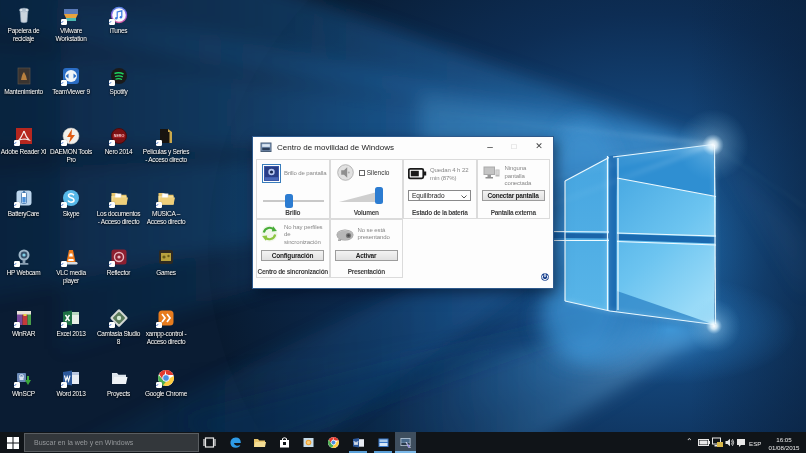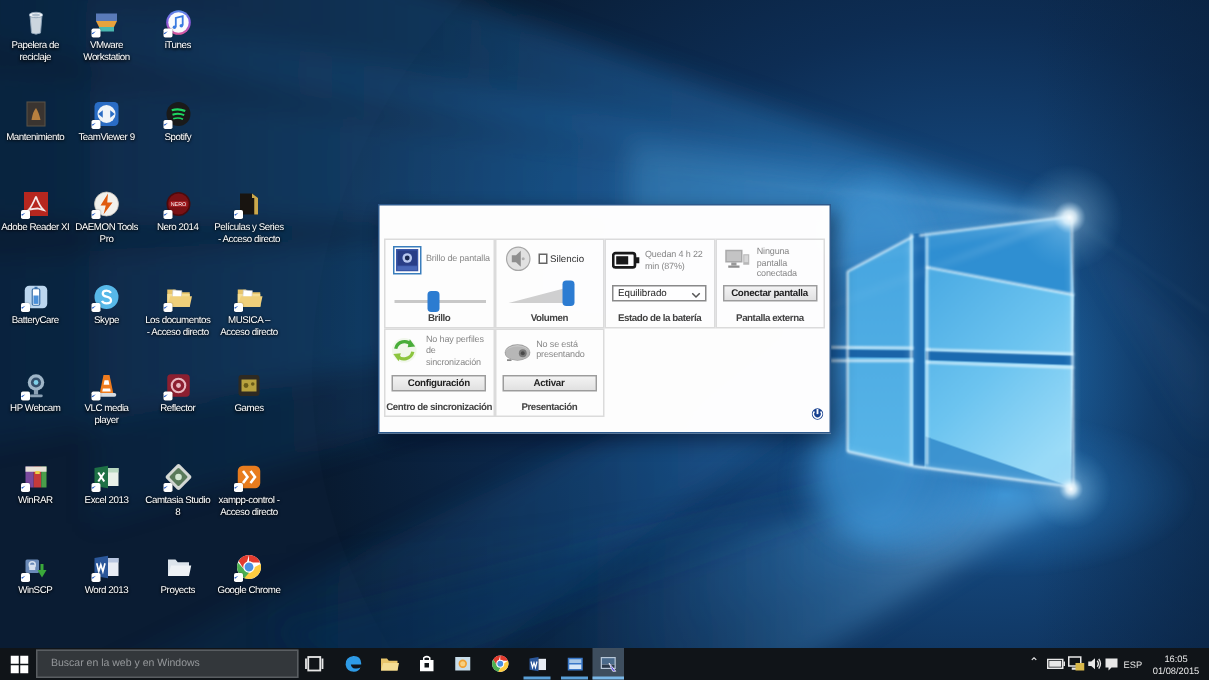--- a/index.html
+++ b/index.html
@@ -463,20 +463,31 @@
           <path d="M17.4,7 A8,8 0 0 1 8,17.7 L13,10 Z" fill="#ffcd40" transform="rotate(8 10 10)"></path>
           <circle cx="10" cy="10" r="3.4" fill="#4a90e2" stroke="#fff" stroke-width="0.9"></circle>
         </svg>
         <span class="sc"></span>
       </div>
       <div class="lbl"><span>Google Chrome</span></div>
     </div>
 </div>
 
 <div id="dlg">
+  <div id="tbar">
+    <svg class="ti" width="13" height="13" viewBox="0 0 13 13">
+        <rect x="1" y="2" width="10" height="8.5" fill="#8aa6c8" stroke="#4a5f78" stroke-width="1"></rect>
+        <rect x="2.2" y="3.2" width="7.6" height="2.6" fill="#dde8f4"></rect>
+        <rect x="2.2" y="6.6" width="7.6" height="2.8" fill="#2c3e58"></rect>
+      </svg>
+    <span class="tt">Centro de movilidad de Windows</span>
+    <span class="wb" style="right:52px; font-size:10px;">–</span>
+    <span class="wb" style="right:28px; color:#c0c0c0; font-size:8px;">□</span>
+    <span class="wb" style="right:3px;">✕</span>
+  </div>
   <div id="grid">
 
     <div class="tile" style="left:0; top:0;">
       <div class="ticon" style="left:5px; top:4px; width:19px; height:19px; border:1px solid #3a7ebd; padding:1px; background:#fff;">
         <svg width="15" height="15" viewBox="0 0 15 15">
             <rect width="15" height="15" fill="#3a57a8"></rect>
             <rect x="1" y="1" width="13" height="10" fill="#2a3f88"></rect>
             <circle cx="7.5" cy="6" r="3.2" fill="#b8c8f0"></circle>
             <circle cx="7.5" cy="6" r="1.6" fill="#1a2850"></circle>
             <rect x="1" y="11.5" width="13" height="2.5" fill="#4a68b8"></rect>

